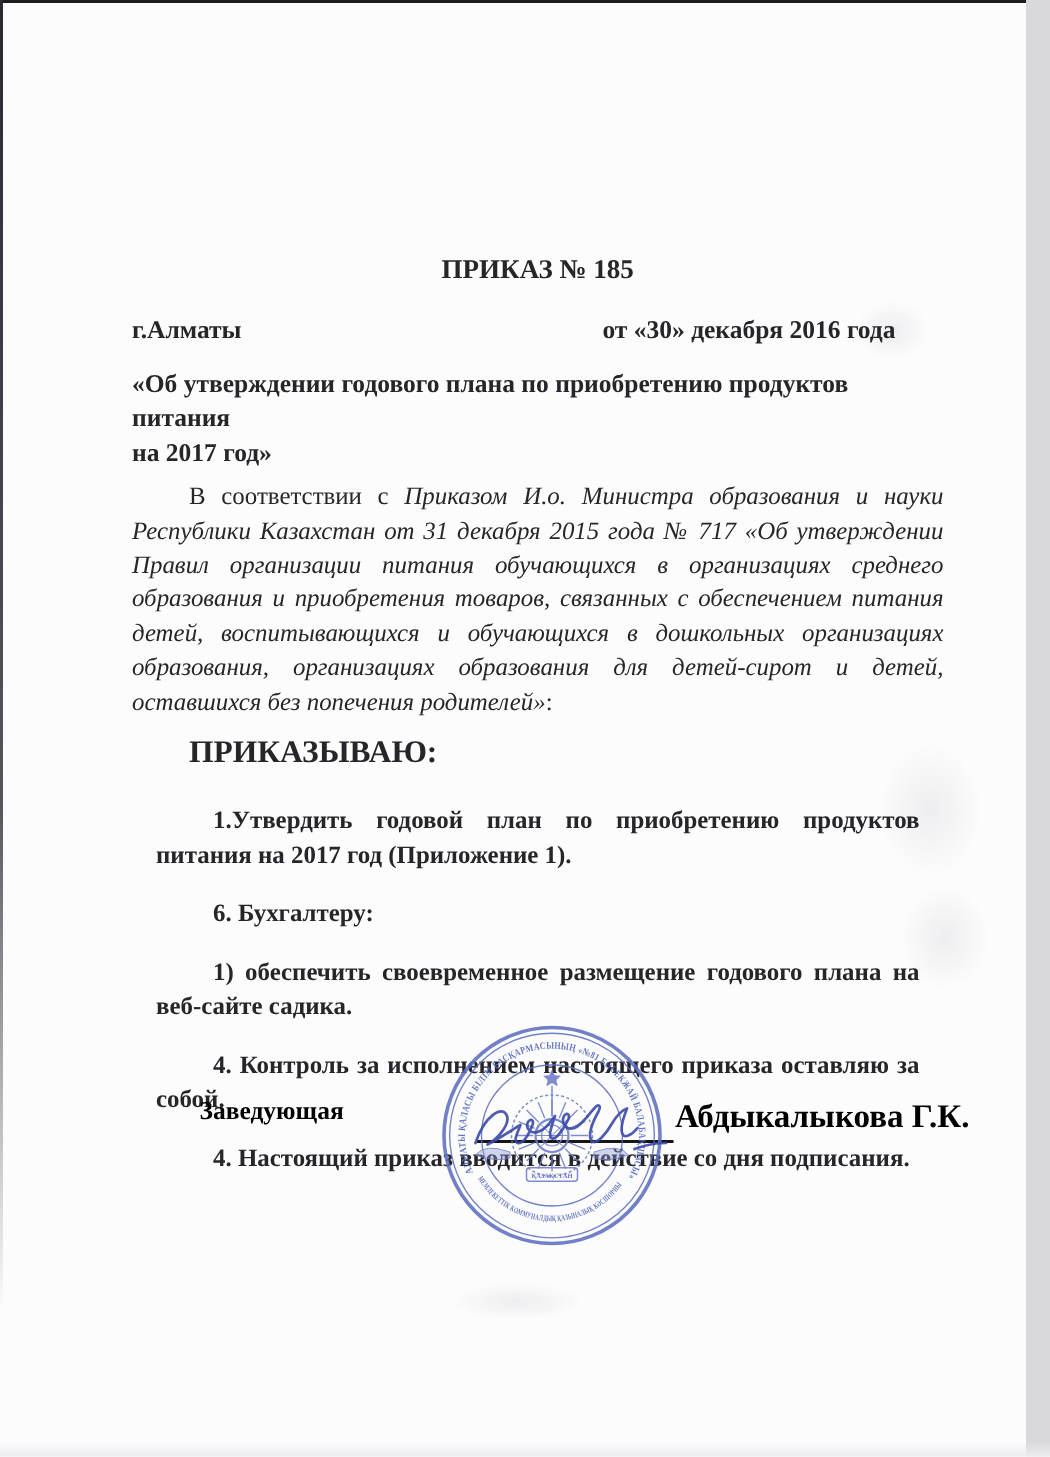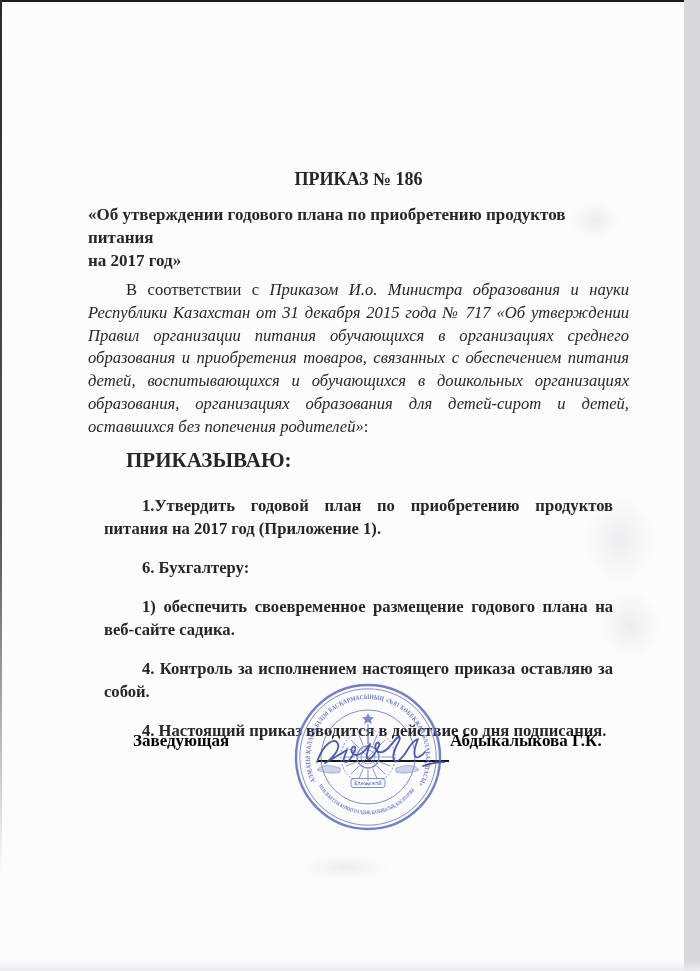--- a/index.html
+++ b/index.html
@@ -24,21 +24,21 @@
   .row-citydate{margin:17px 0 0;display:flex;justify-content:space-between;
                 font-size:17px;font-weight:bold;line-height:24px;padding-right:32px;}
   .subject{margin:12px 0 0;text-align:left;font-size:17px;font-weight:bold;line-height:23px;}
   .preamble{margin:7px 0 0;text-align:justify;text-indent:38px;line-height:22.8px;}
   .preamble .ref{font-style:italic;}
   .resolve{margin:9px 0 22px;text-indent:38px;font-weight:bold;font-size:21px;line-height:24px;}
   .item{margin:16px;text-align:justify;text-indent:38px;line-height:23px;font-weight:bold;}
   
   .sig-row{position:absolute;left:88px;top:731px;width:541px;height:30px;}
   .sig-pos{position:absolute;left:45px;top:0;font-weight:bold;font-size:17px;}
-  .sig-name{position:absolute;left:362px;top:0;font-weight:bold;font-size:17px;white-space:nowrap;text-align:right;}
+  .sig-name{position:absolute;left:362px;top:0;font-weight:bold;font-size:22px;white-space:nowrap;text-align:right;}
   .sig-line{position:absolute;left:318px;top:760px;width:131px;height:2px;background:#161618;}
   .stamp{position:absolute;left:293px;top:682px;width:150px;height:150px;opacity:.88;}
   .sig-ink{position:absolute;left:305px;top:722px;width:150px;height:60px;}
 </style>
 </head>
 <body>
 
 <div class="scan">
 
   <div class="edge-top"></div>
@@ -46,22 +46,26 @@
   <div class="edge-right-shadow"></div>
   <div class="edge-right"></div>
   <div class="edge-bottom"></div>
 
   <div class="smudge" style="left:570px;top:200px;width:50px;height:40px;"></div>
   <div class="smudge" style="left:585px;top:495px;width:70px;height:90px;"></div>
   <div class="smudge" style="left:600px;top:590px;width:60px;height:70px;"></div>
   <div class="smudge" style="left:300px;top:855px;width:90px;height:25px;"></div>
 
   <div class="content">
-    <div class="h-order">ПРИКАЗ № 186</div>
+    <div class="h-order">ПРИКАЗ № 185</div>
 
+    <div class="row-citydate">
+      <span>г.Алматы</span>
+      <span>от «30» декабря 2016 года</span>
+    </div>
 
     <div class="subject">
       <div>«Об утверждении  годового плана по приобретению продуктов питания</div>
       <div>на 2017 год»</div>
     </div>
 
     <p class="preamble"><span>В соответствии с </span><span class="ref">Приказом И.о. Министра образования и науки Республики Казахстан от 31 декабря 2015 года № 717 «Об утверждении Правил организации питания обучающихся в организациях среднего образования и приобретения товаров, связанных с обеспечением питания детей, воспитывающихся и обучающихся в дошкольных организациях образования, организациях образования для детей-сирот и детей, оставшихся без попечения родителей»</span><span>:</span></p>
 
     <p class="resolve">ПРИКАЗЫВАЮ:</p>
 

